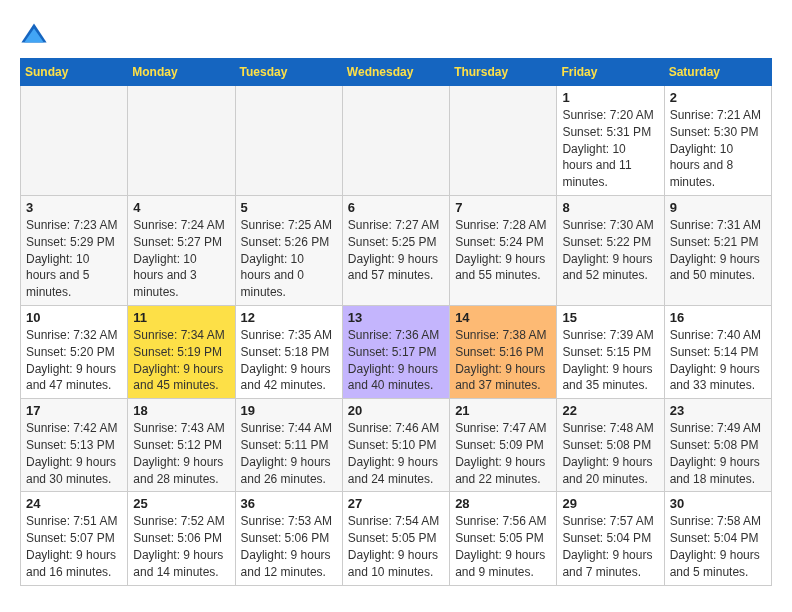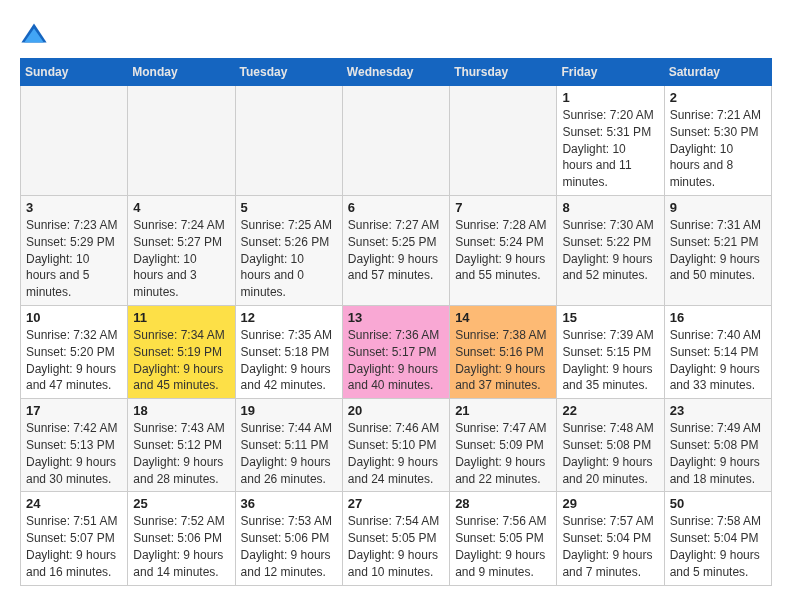--- a/index.html
+++ b/index.html
@@ -47,21 +47,21 @@
       font-size: 15px;
       color: #444;
     }
     table {
       width: 100%;
       border-collapse: collapse;
       table-layout: fixed;
     }
     th {
       background-color: #1565c0;
-      color: #e5e5e5;
+      color: #fde047;
       font-size: 12px;
       font-weight: bold;
       padding: 6px 4px;
       text-align: left;
       border: 1px solid #1565c0;
     }
     td {
       border: 1px solid #ccc;
       vertical-align: top;
       padding: 4px 5px;
@@ -175,21 +175,21 @@
           <div class="day-info">Sunrise: 7:32 AM<br>Sunset: 5:20 PM<br>Daylight: 9 hours and 47 minutes.</div>
         </td>
         <td style="background: #fde047;">
           <span class="day-num">11</span>
           <div class="day-info">Sunrise: 7:34 AM<br>Sunset: 5:19 PM<br>Daylight: 9 hours and 45 minutes.</div>
         </td>
         <td style="background: rgb(255, 255, 255);">
           <span class="day-num">12</span>
           <div class="day-info">Sunrise: 7:35 AM<br>Sunset: 5:18 PM<br>Daylight: 9 hours and 42 minutes.</div>
         </td>
-        <td style="background: #f9a8d4;">
+        <td style="background: #c4b5fd;">
           <span class="day-num">13</span>
           <div class="day-info">Sunrise: 7:36 AM<br>Sunset: 5:17 PM<br>Daylight: 9 hours and 40 minutes.</div>
         </td>
         <td style="background: #fdba74;">
           <span class="day-num">14</span>
           <div class="day-info">Sunrise: 7:38 AM<br>Sunset: 5:16 PM<br>Daylight: 9 hours and 37 minutes.</div>
         </td>
         <td style="background: rgb(255, 255, 255);">
           <span class="day-num">15</span>
           <div class="day-info">Sunrise: 7:39 AM<br>Sunset: 5:15 PM<br>Daylight: 9 hours and 35 minutes.</div>
@@ -248,18 +248,18 @@
         </td>
         <td style="background: rgb(255, 255, 255);">
           <span class="day-num">28</span>
           <div class="day-info">Sunrise: 7:56 AM<br>Sunset: 5:05 PM<br>Daylight: 9 hours and 9 minutes.</div>
         </td>
         <td style="background: rgb(255, 255, 255);">
           <span class="day-num">29</span>
           <div class="day-info">Sunrise: 7:57 AM<br>Sunset: 5:04 PM<br>Daylight: 9 hours and 7 minutes.</div>
         </td>
         <td style="background: rgb(255, 255, 255);">
-          <span class="day-num">50</span>
+          <span class="day-num">30</span>
           <div class="day-info">Sunrise: 7:58 AM<br>Sunset: 5:04 PM<br>Daylight: 9 hours and 5 minutes.</div>
         </td>
       </tr>
     </tbody>
 </table>
 
 </body></html>

